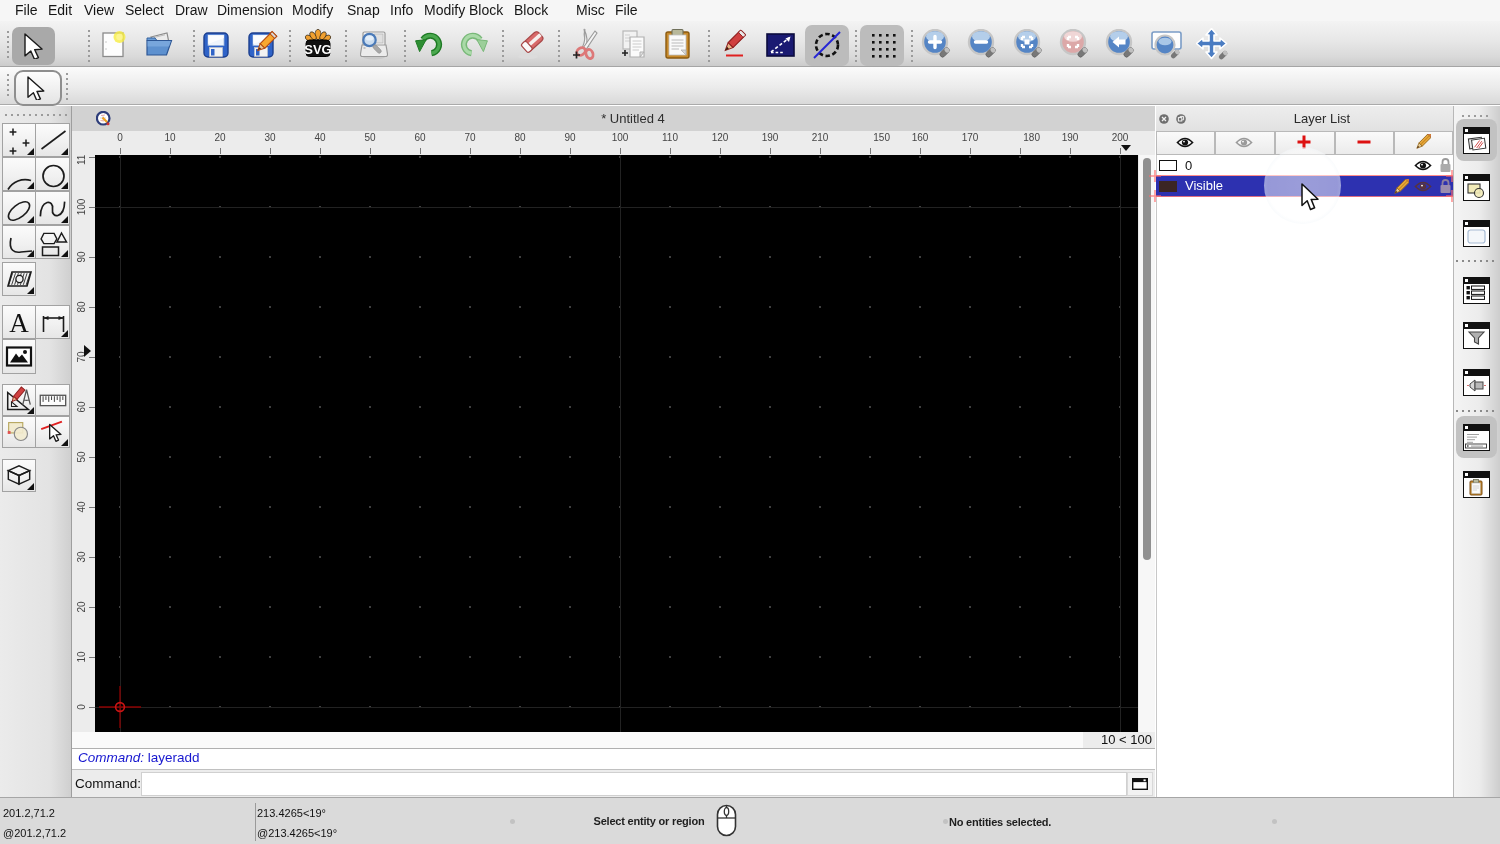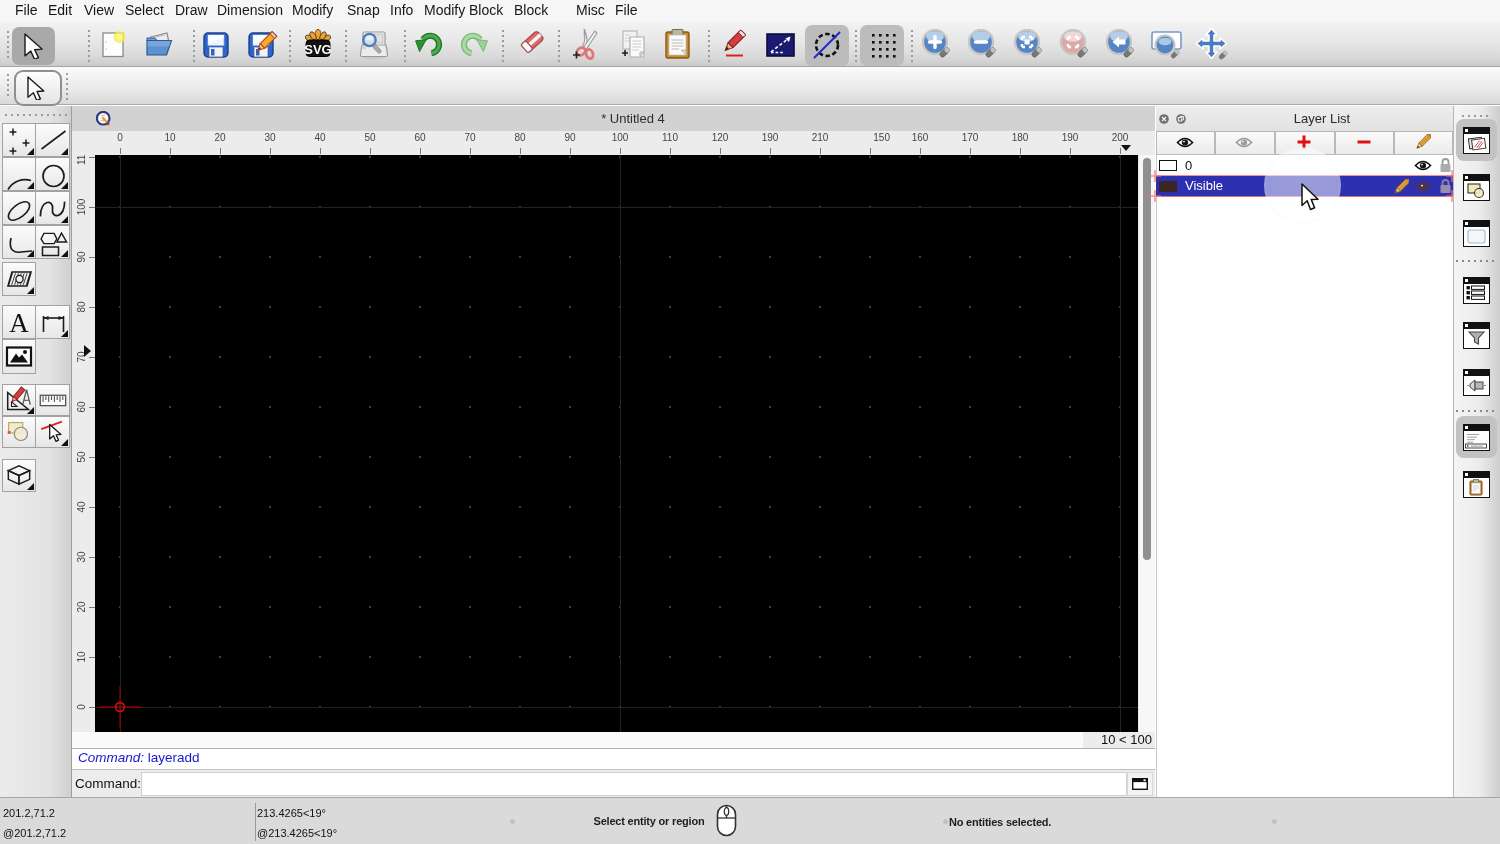--- a/index.html
+++ b/index.html
@@ -424,21 +424,21 @@
 <div class="abs" style="left:750px;top:132px;width:40px;text-align:center;font-size:10px;color:#454545">190</div>
 <div class="abs" style="left:770px;top:148px;width:1px;height:6px;background:#777"></div>
 <div class="abs" style="left:800px;top:132px;width:40px;text-align:center;font-size:10px;color:#454545">210</div>
 <div class="abs" style="left:820px;top:148px;width:1px;height:6px;background:#777"></div>
 <div class="abs" style="left:850px;top:132px;width:40px;text-align:right;font-size:10px;color:#454545">150</div>
 <div class="abs" style="left:870px;top:148px;width:1px;height:6px;background:#777"></div>
 <div class="abs" style="left:900px;top:132px;width:40px;text-align:center;font-size:10px;color:#454545">160</div>
 <div class="abs" style="left:920px;top:148px;width:1px;height:6px;background:#777"></div>
 <div class="abs" style="left:950px;top:132px;width:40px;text-align:center;font-size:10px;color:#454545">170</div>
 <div class="abs" style="left:970px;top:148px;width:1px;height:6px;background:#777"></div>
-<div class="abs" style="left:1000px;top:132px;width:40px;text-align:center;font-size:10px;color:#454545">180</div>
+<div class="abs" style="left:1000px;top:132px;width:40px;text-align:right;font-size:10px;color:#454545">180</div>
 <div class="abs" style="left:1020px;top:148px;width:1px;height:6px;background:#777"></div>
 <div class="abs" style="left:1050px;top:132px;width:40px;text-align:center;font-size:10px;color:#454545">190</div>
 <div class="abs" style="left:1070px;top:148px;width:1px;height:6px;background:#777"></div>
 <div class="abs" style="left:1100px;top:132px;width:40px;text-align:center;font-size:10px;color:#454545">200</div>
 <div class="abs" style="left:1120px;top:148px;width:1px;height:6px;background:#777"></div>
 <div class="abs" style="left:1120.5px;top:145px;width:0;height:0;border-left:5.5px solid transparent;border-right:5.5px solid transparent;border-top:6px solid #111"></div>
 <div class="abs" style="left:72px;top:155px;width:23px;height:577px;overflow:hidden">
 <div class="abs" style="left:-11px;top:-18px;width:40px;height:40px;display:flex;align-items:center;justify-content:center;transform:rotate(-90deg);font-size:10px;color:#454545">110</div>
 <div class="abs" style="left:17px;top:2px;width:6px;height:1px;background:#777"></div>
 <div class="abs" style="left:-11px;top:32px;width:40px;height:40px;display:flex;align-items:center;justify-content:center;transform:rotate(-90deg);font-size:10px;color:#454545">100</div>

